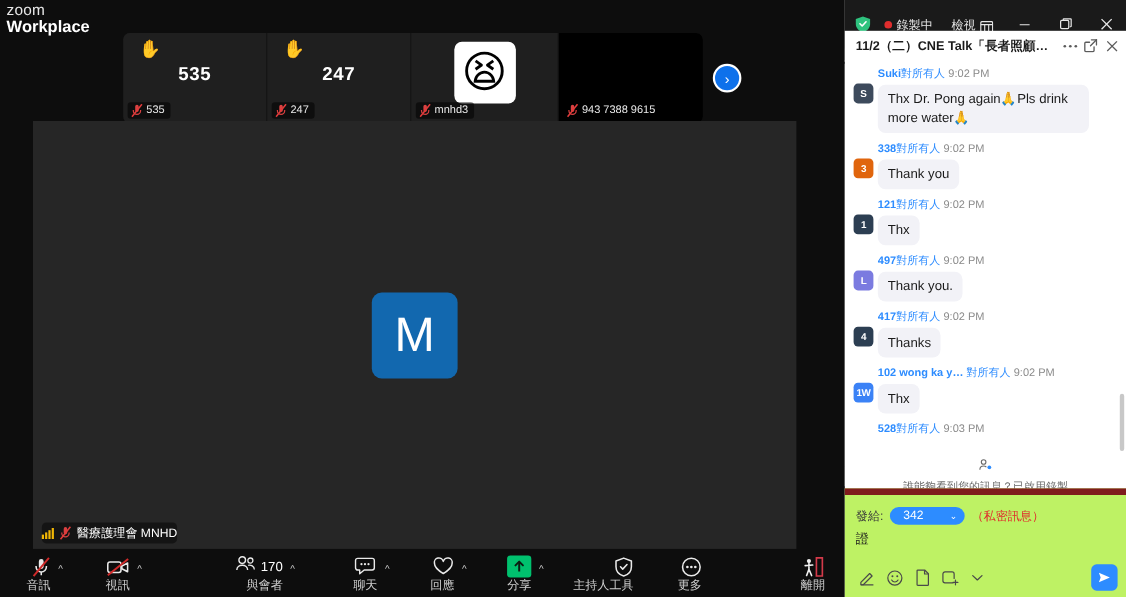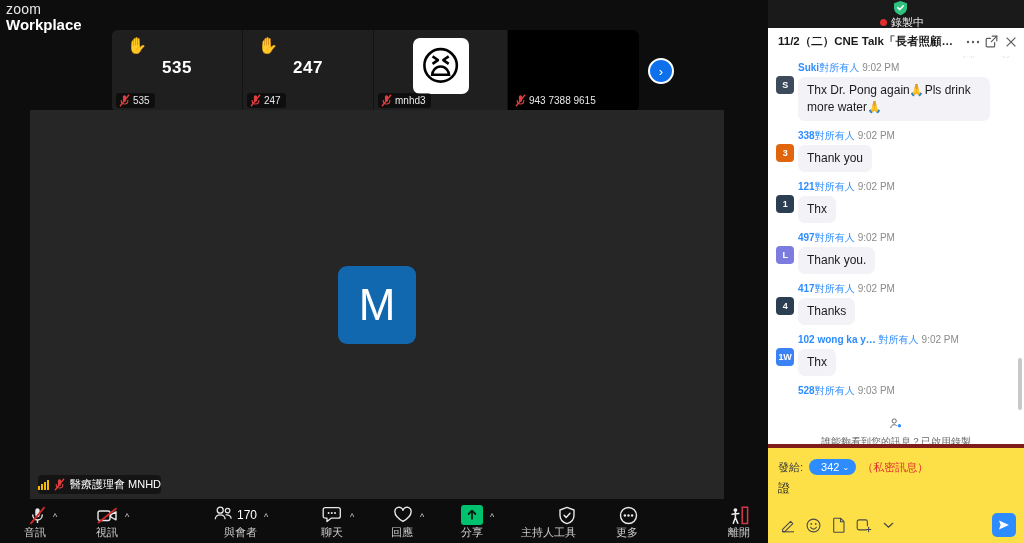--- a/index.html
+++ b/index.html
@@ -130,21 +130,21 @@
   }
   .leave .lb { color: #cfcfcf; }
 
   
   .chat {
     position: absolute; left: 768px; top: 0; width: 256px; height: 543px;
     background: #ffffff;
   }
   .win-ctrl {
     position: absolute; left: 0; top: 0; width: 256px; height: 44px;
-    background: #1a1a1a; display: flex; align-items: center; flex-direction: column;
+    background: #1a1a1a; display: flex; align-items: center;
   }
   .shield {
     margin-left: 9px; width: 15px; height: 15px;
     display: flex; align-items: center; justify-content: center;
   }
   .rec {
     display: flex; align-items: center; gap: 4px; margin-left: 12px;
   }
   .rec .dot { width: 7px; height: 7px; border-radius: 50%; background: #e02d2d; }
   .rec .tx { color: #e6e6e6; font-size: 11px; }
@@ -210,30 +210,30 @@
   }
 
   .privacy {
     position: absolute; left: 0; top: 424px; width: 256px; height: 18px;
     display: flex; align-items: center; justify-content: center; gap: 4px;
     color: #6a6a6a; font-size: 10px; background: #ffffff; flex-direction: column;
   }
 
   .compose {
     position: absolute; left: 0; top: 444px; width: 256px; height: 99px;
-    background: #fde047; border-top: 4px solid #7f1d1d;
+    background: #bef264; border-top: 6px solid #7f1d1d;
   }
   .to-row {
     display: flex; align-items: center; gap: 6px; padding: 11px 10px 0 10px;
   }
   .to-row .lbl { font-size: 11px; color: #3a3a3a; }
   .pill {
     background: #2d8cff; color: #ffffff; border-radius: 11px;
     padding: 2px 7px 2px 12px; font-size: 11px;
-    display: flex; align-items: center; gap: 3px;
+    display: flex; align-items: center; gap: 24px;
   }
   .pill .cv { font-size: 8px; }
   .priv-note { color: #e02d2d; font-size: 11px; }
   .editor {
     padding: 4px 10px 0 10px; font-size: 12px; color: #1b1b1b;
     min-height: 18px; line-height: 18px;
   }
   .compose-tools {
     position: absolute; left: 0; bottom: 5px; width: 256px; height: 26px;
     display: flex; align-items: center; padding: 0 8px;

